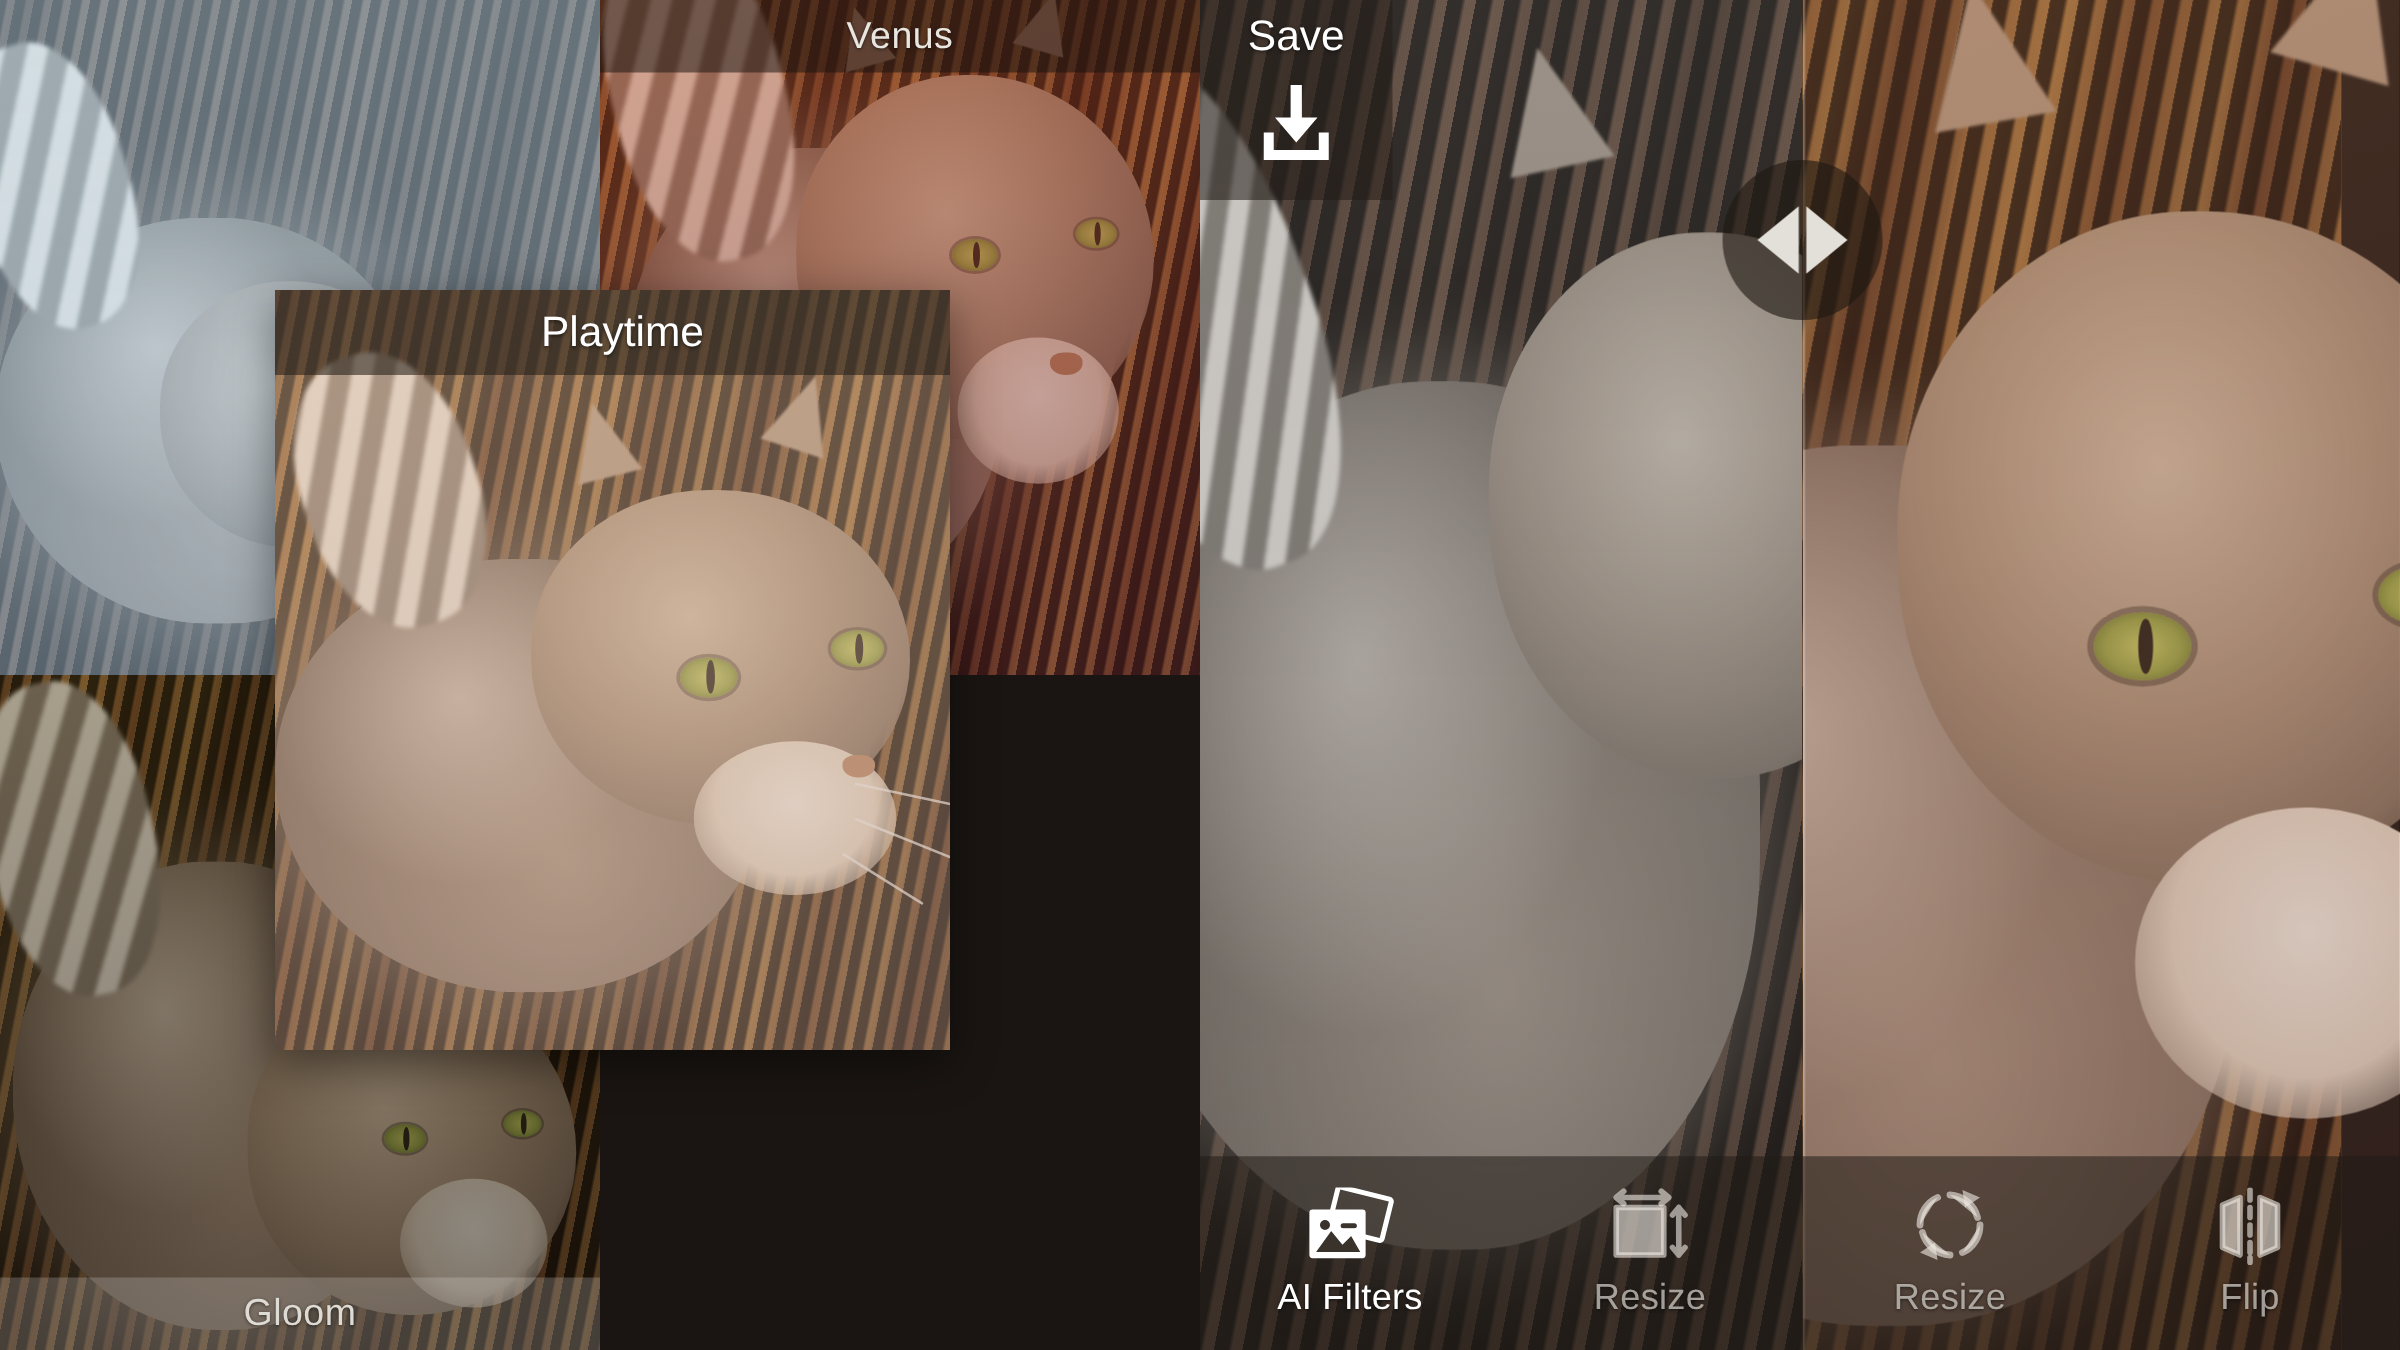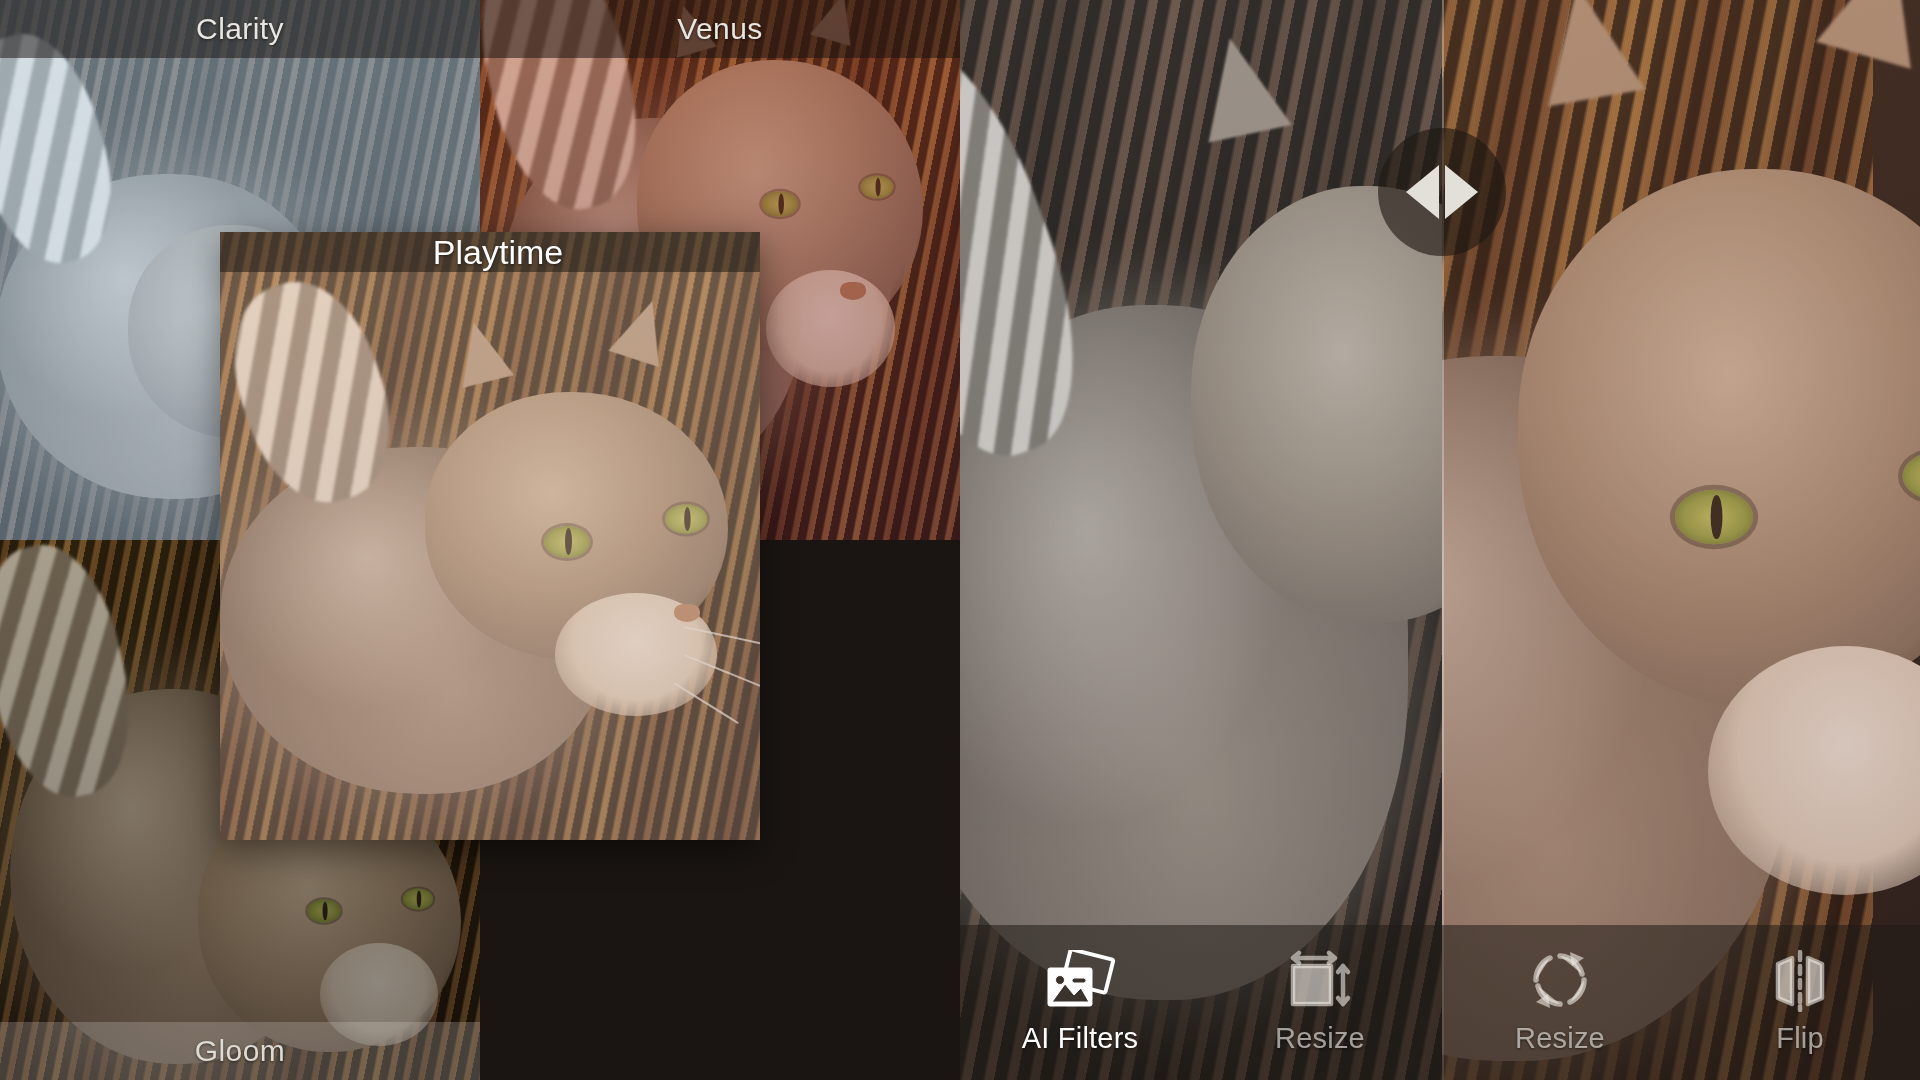--- a/index.html
+++ b/index.html
@@ -96,21 +96,21 @@
   .tile.top .label-band { top:0; }
   .tile.bottom .label-band { bottom:0; background:rgba(236,232,226,.22); }
   .tile .label-band span { color:#e9e6e1; font-size:30px; letter-spacing:.4px;
     text-shadow:0 1px 3px rgba(0,0,0,.55); }
   .tile.bottom .label-band span { color:#dedad4; }
 
   
   #selected-card { position:absolute; left:220px; top:232px; width:540px; height:608px;
     overflow:hidden; box-shadow:0 10px 34px rgba(0,0,0,.45); cursor:pointer; }
   #selected-card .card-band {
-    position:absolute; left:0; right:0; top:0; height:40px; z-index:4;
+    position:absolute; left:0; right:0; top:0; height:68px; z-index:4;
     background:rgba(38,31,24,.58);
     display:flex; align-items:center; justify-content:center;padding-left:16px;
   }
   #selected-card .card-band span { color:#ffffff; font-size:34px;
     text-shadow:0 1px 3px rgba(0,0,0,.5); }
   #selected-card .card-veil { position:absolute; inset:0; z-index:3;
     background:rgba(240,226,208,.20); pointer-events:none; }
 
   
   #preview-pane { position:absolute; left:960px; top:0; width:960px; height:1080px;
@@ -172,23 +172,20 @@
         <div class="deck" style="transform:scale(1.05)"></div>
         <div class="grain"></div>
         <div class="cat" style="left:-6%;top:4%;width:86%;height:94%">
           <div class="body" style="left:6%;top:30%;width:82%;height:64%"></div>
           <div class="head" style="left:38%;top:40%;width:52%;height:42%"></div>
           <div class="tail" style="left:2%;top:2%;width:30%;height:46%;transform:rotate(-16deg)"></div>
         </div>
         <div class="grade" style="background:linear-gradient(180deg,rgba(150,185,205,.40),rgba(120,160,190,.34));
              backdrop-filter:saturate(.35);"></div>
         <div class="grade" style="background:rgba(205,220,230,.22);mix-blend-mode:screen"></div>
-      </div>
-      <div class="label-band">
-        <span>Clarity</span>
       </div>
     </div>
 
     <div class="tile top">
       <div class="photo">
         <div class="deck lit" style="transform:scale(1.08) translate(-4%,0)"></div>
         <div class="grain"></div>
         <div class="cat" style="left:4%;top:-4%;width:96%;height:108%">
           <div class="body" style="left:0%;top:24%;width:66%;height:62%"></div>
           <div class="head" style="left:30%;top:14%;width:62%;height:50%"></div>
@@ -288,20 +285,30 @@
 
         </div>
         <div class="grade" style="background:linear-gradient(160deg,rgba(170,110,78,.30),rgba(96,58,52,.30))"></div>
       </div>
     </div>
 
     <div class="split-line"></div>
   </div>
 
 
+  <div class="chip" id="save-btn">
+    <div class="chip-label">Save</div>
+    <div class="chip-icon">
+      <svg width="74" height="66" viewBox="0 0 74 66">
+        <path d="M37 4 V34" stroke="#fff" stroke-width="9" fill="none"></path>
+        <path d="M20 30 L37 50 L54 30 Z" fill="#fff"></path>
+        <path d="M15 42 V60 H59 V42" stroke="#fff" stroke-width="8" fill="none"></path>
+      </svg>
+    </div>
+  </div>
 
 
   <div id="compare-toggle">
     <div class="tri left"></div>
     <div class="tri right"></div>
   </div>
 
   <div id="toolbar">
 
     <div class="tool active">

